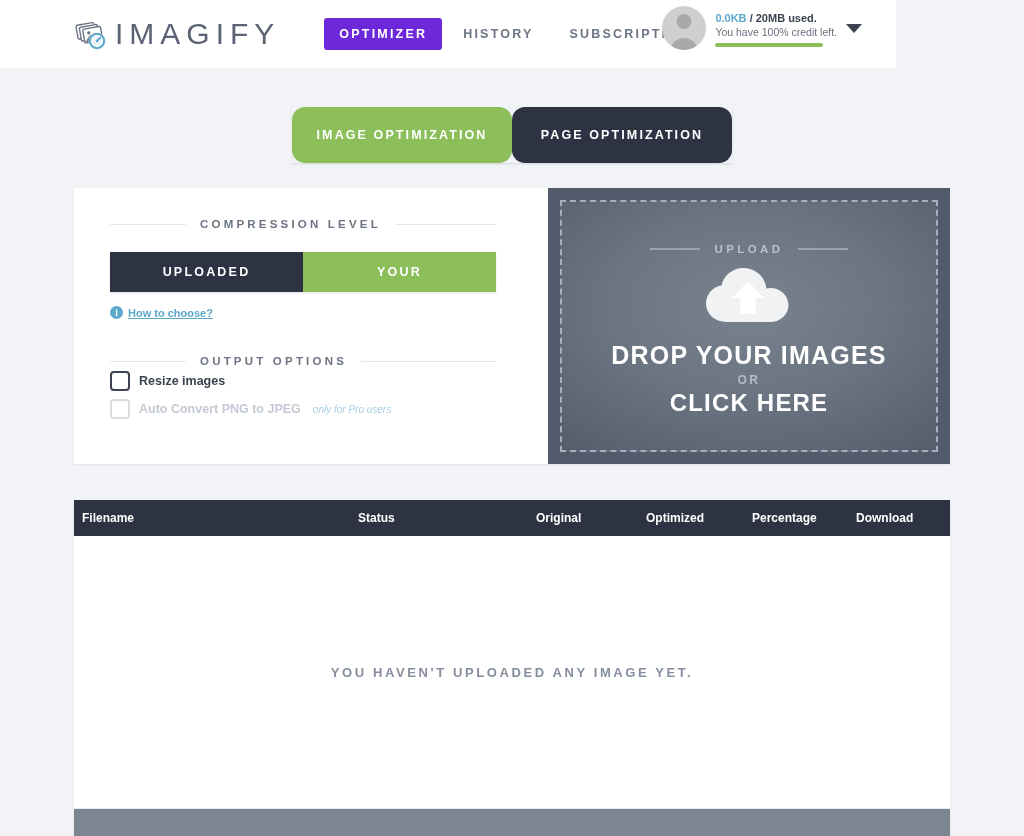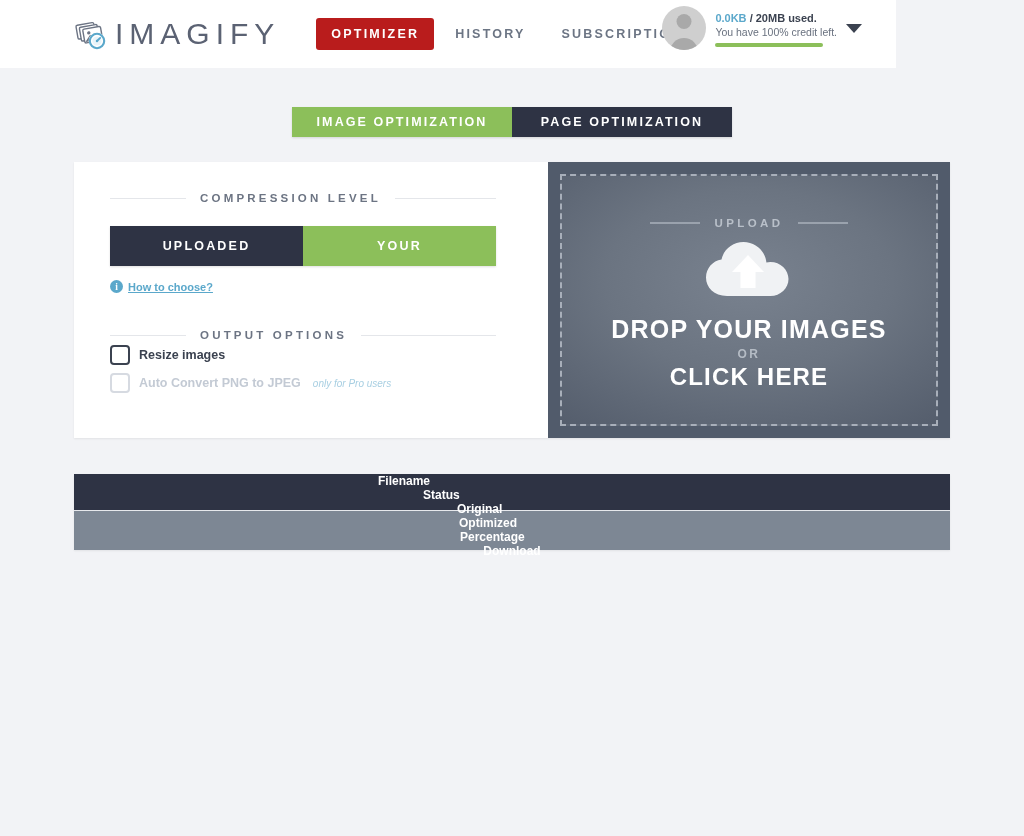--- a/index.html
+++ b/index.html
@@ -46,22 +46,23 @@
     font-size: 12.5px;
     letter-spacing: 2.2px;
     font-weight: 700;
     color: #6c7584;
     padding: 9px 15px;
     border-radius: 3px;
     cursor: pointer;
     white-space: nowrap;
   }
   .nav-item.active {
-    background: #b91c1c;
-    color: #ffffff;
+    background: #6d28d9;
+    color: #ffffff;
+    margin-left: 8px;
   }
 
   
   .credit-zone {
     position: absolute;
     right: 34px;
     top: 4px;
     display: flex;
     align-items: flex-start;
     gap: 9px;
@@ -123,30 +124,31 @@
 
   
   .mode-tabs {
     width: 440px;
     margin: 39px auto 0 auto;
     display: flex;
     box-shadow: 0 1px 2px rgba(0,0,0,.12);
   }
   .mode-tab {
     flex: 1;
-    height: 30px;
+    height: 56px;
     display: flex;
     align-items: center;
     justify-content: center;
     font-size: 12.5px;
     font-weight: 700;
     letter-spacing: 2.1px;
     color: #ffffff;
     cursor: pointer;
     white-space: nowrap;
+    border-radius: 13px;
   }
   .mode-tab.green  { background: #8cbf5a; }
   .mode-tab.navy   { background: #2e3344; }
 
   
   .settings-card {
     width: 876px;
     margin: 25px auto 0 auto;
     background: #ffffff;
     display: flex;
@@ -308,21 +310,20 @@
     box-shadow: 0 1px 2px rgba(0,0,0,.07);
   }
   .results-head {
     display: flex;
     background: #2e3344;
     height: 36px;
     align-items: center;
     color: #ffffff;
     font-size: 12px;
     font-weight: 700;
-    flex-direction: column;
   }
   .th { padding-left: 0; }
   .th-filename   { width: 284px; padding-left: 8px; }
   .th-status     { width: 178px; }
   .th-original   { width: 110px; }
   .th-optimized  { width: 106px; }
   .th-percentage { width: 104px; }
   .th-download   { flex: 1; }
 
   .results-body {
@@ -459,15 +460,18 @@
 
   <div class="results-head">
     <div class="th th-filename">Filename</div>
     <div class="th th-status">Status</div>
     <div class="th th-original">Original</div>
     <div class="th th-optimized">Optimized</div>
     <div class="th th-percentage">Percentage</div>
     <div class="th th-download">Download</div>
   </div>
 
+  <div class="results-body">
+    <div class="empty-msg">YOU HAVEN'T UPLOADED ANY IMAGE YET.</div>
+  </div>
 
   <div class="results-foot"></div>
 </div>
 
 </body></html>

